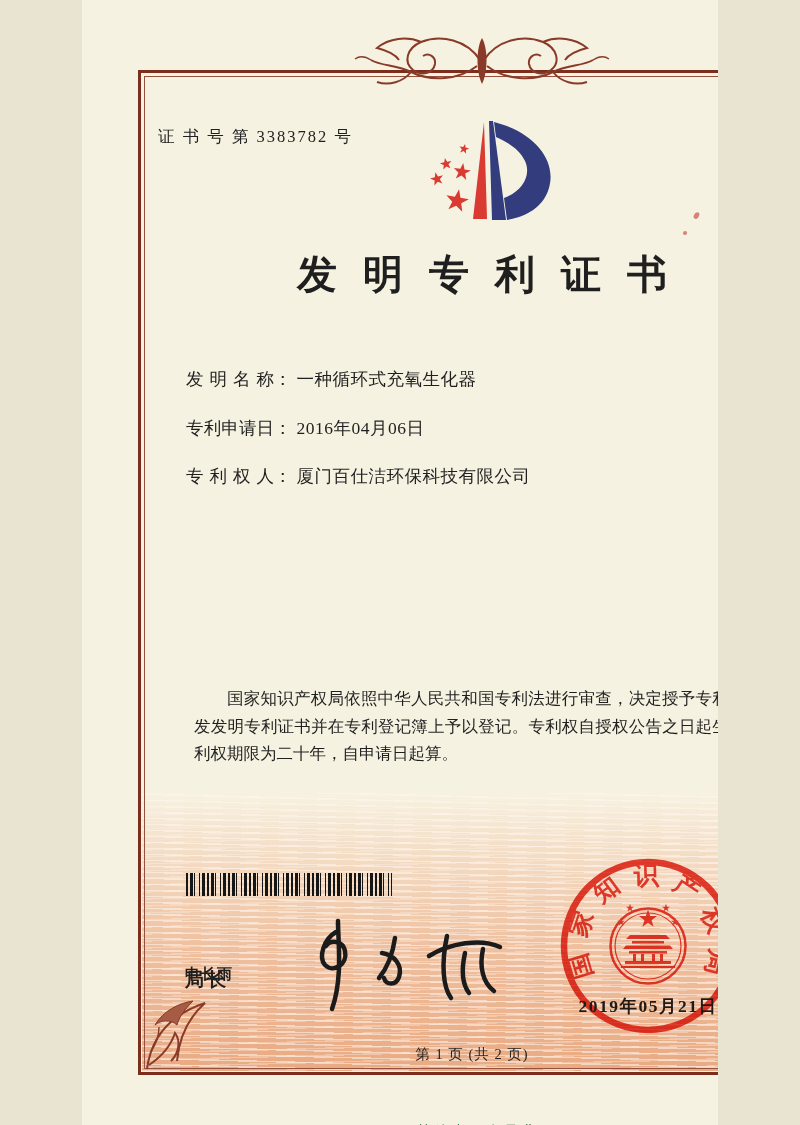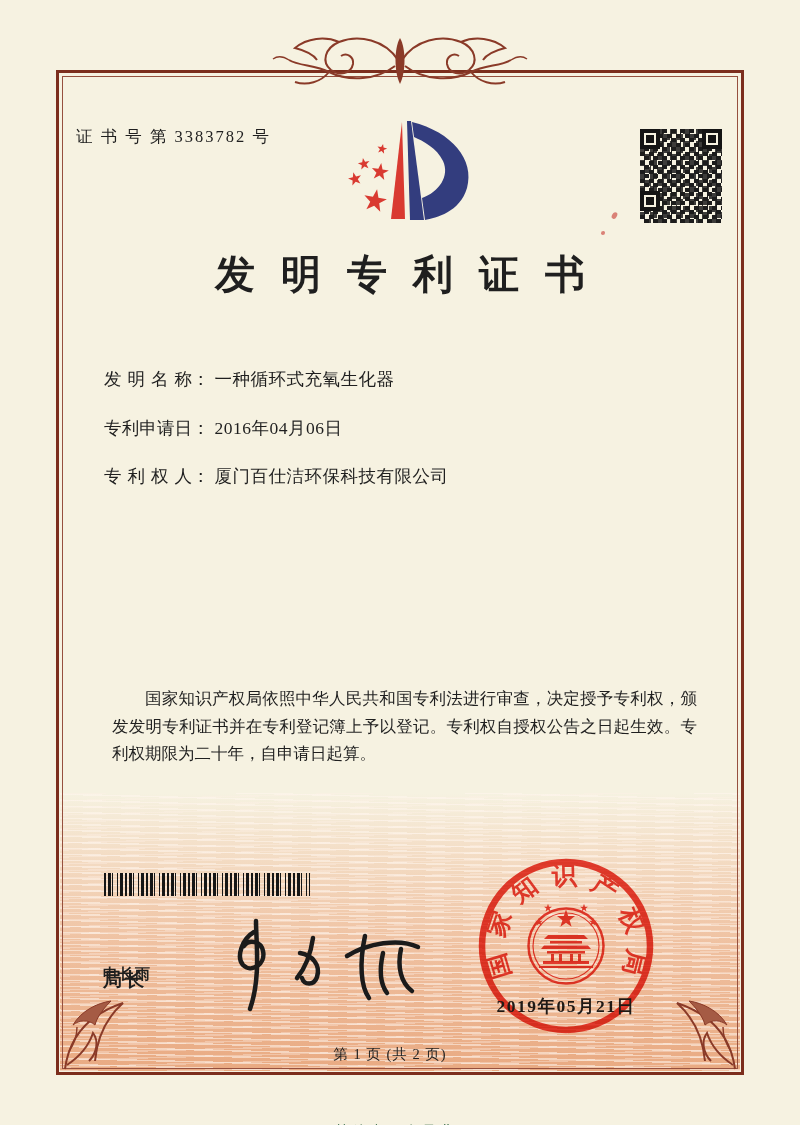--- a/index.html
+++ b/index.html
@@ -1,17 +1,17 @@
 <!DOCTYPE html>
 <html><head>
 <meta charset="utf-8">
 <style>
   html,body{margin:0;padding:0;background:#e9e4d2;}
   .page{
-    position:relative;width:800px;height:1125px;margin:0 auto;
+    position:relative;width:636px;height:1125px;margin:0 auto;
     background:#f6f2e1;
     overflow:hidden;
     font-family:"Liberation Serif","DejaVu Serif",serif;
     color:#1f1f1f;
     text-decoration:underline;
   }
   
   .frame{
     position:absolute;left:56px;top:70px;width:688px;height:1005px;
     border:3px solid #7c2e1d;box-sizing:border-box;z-index:2;pointer-events:none;

